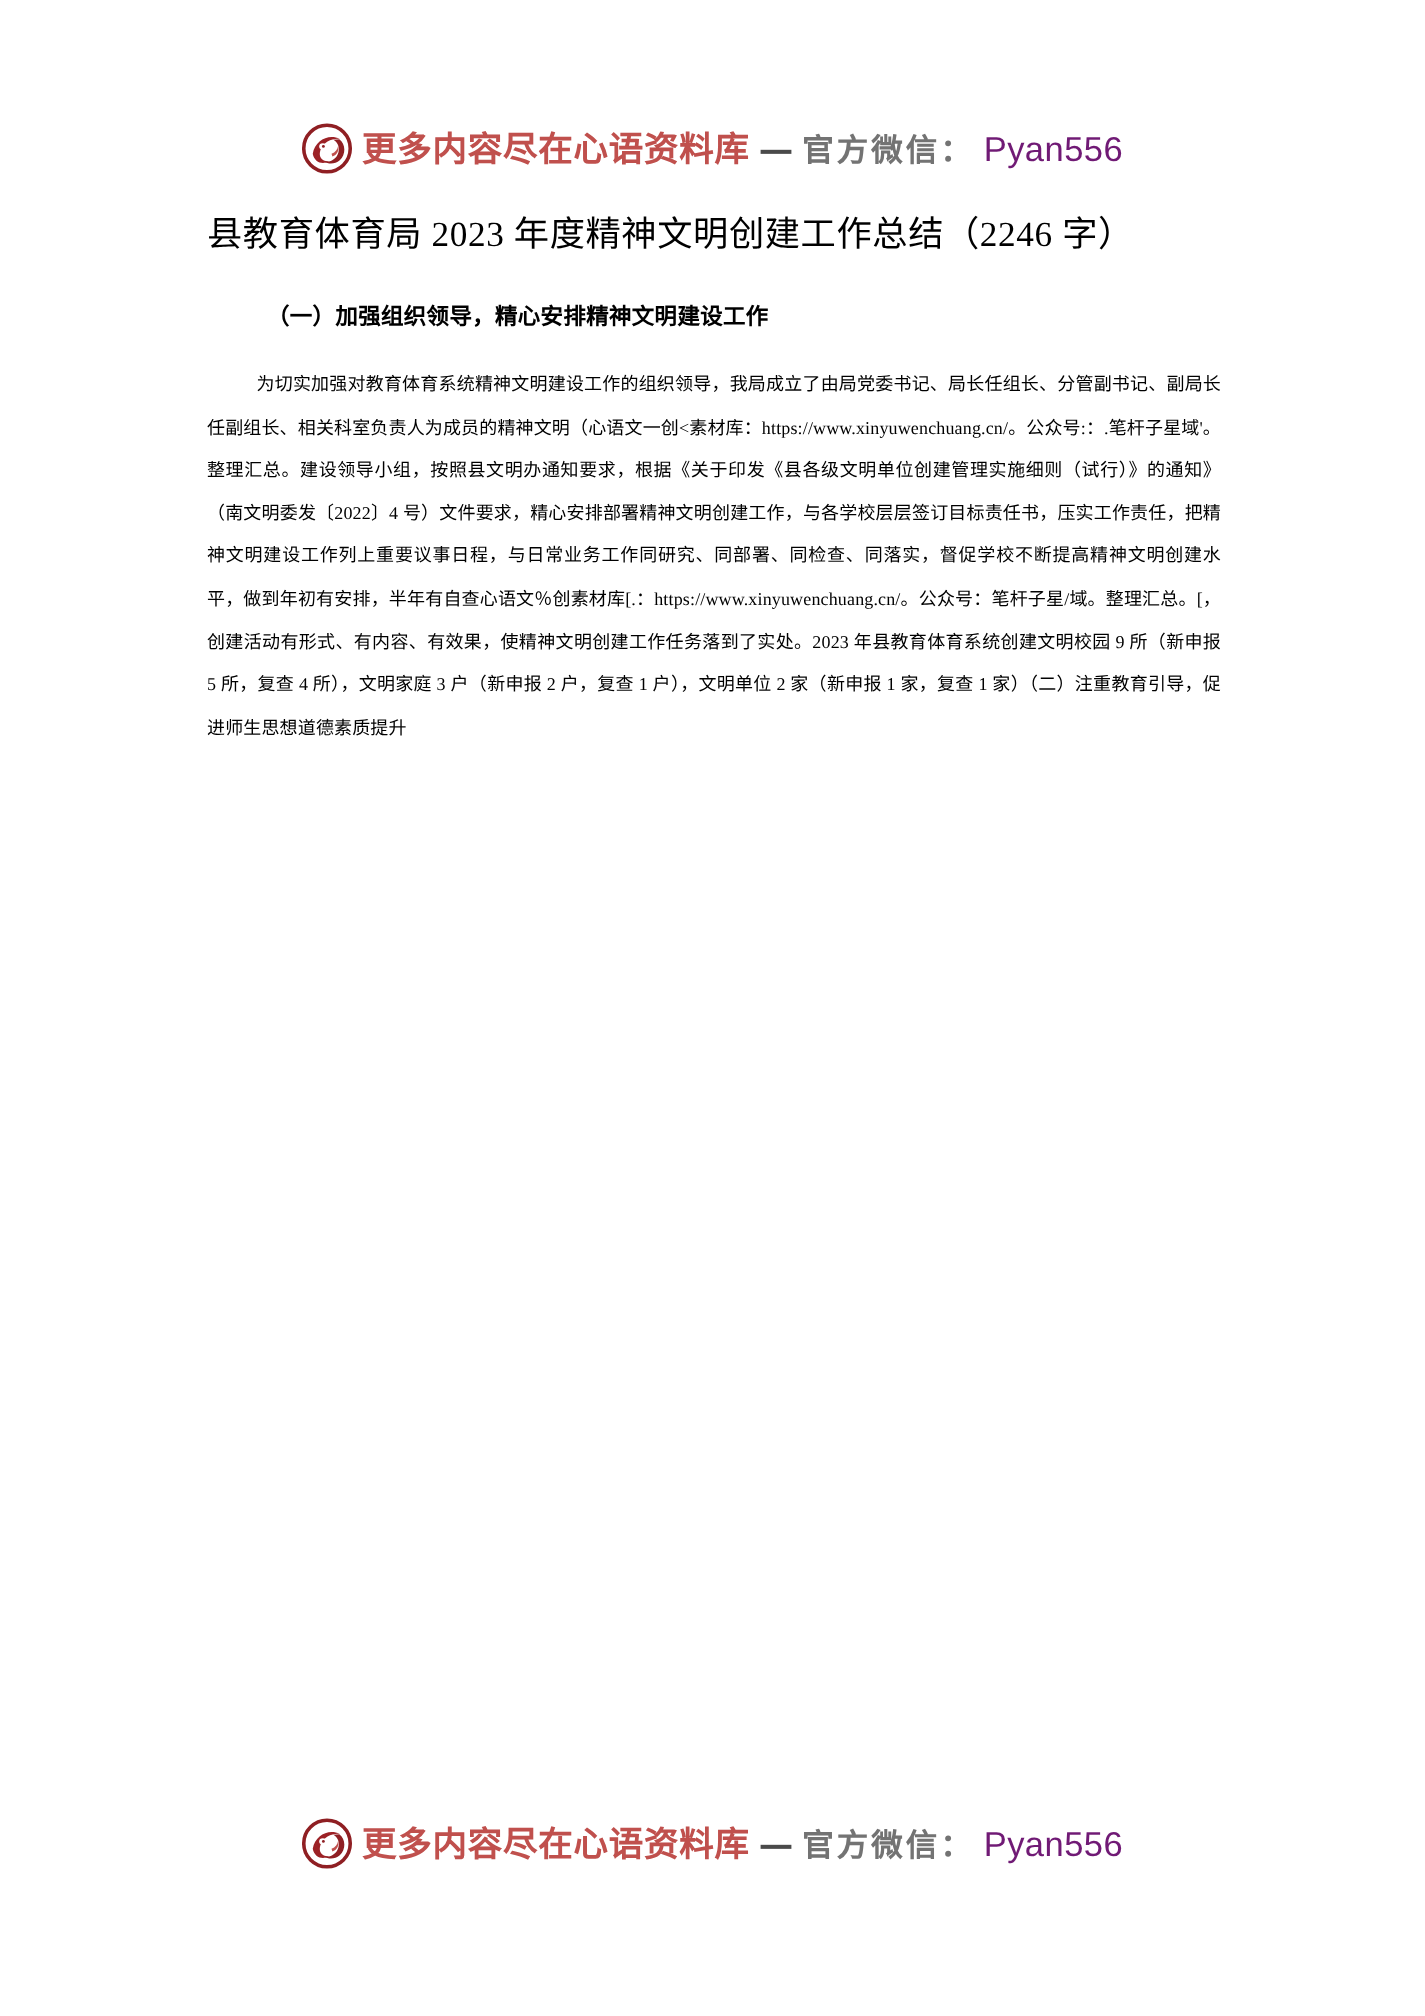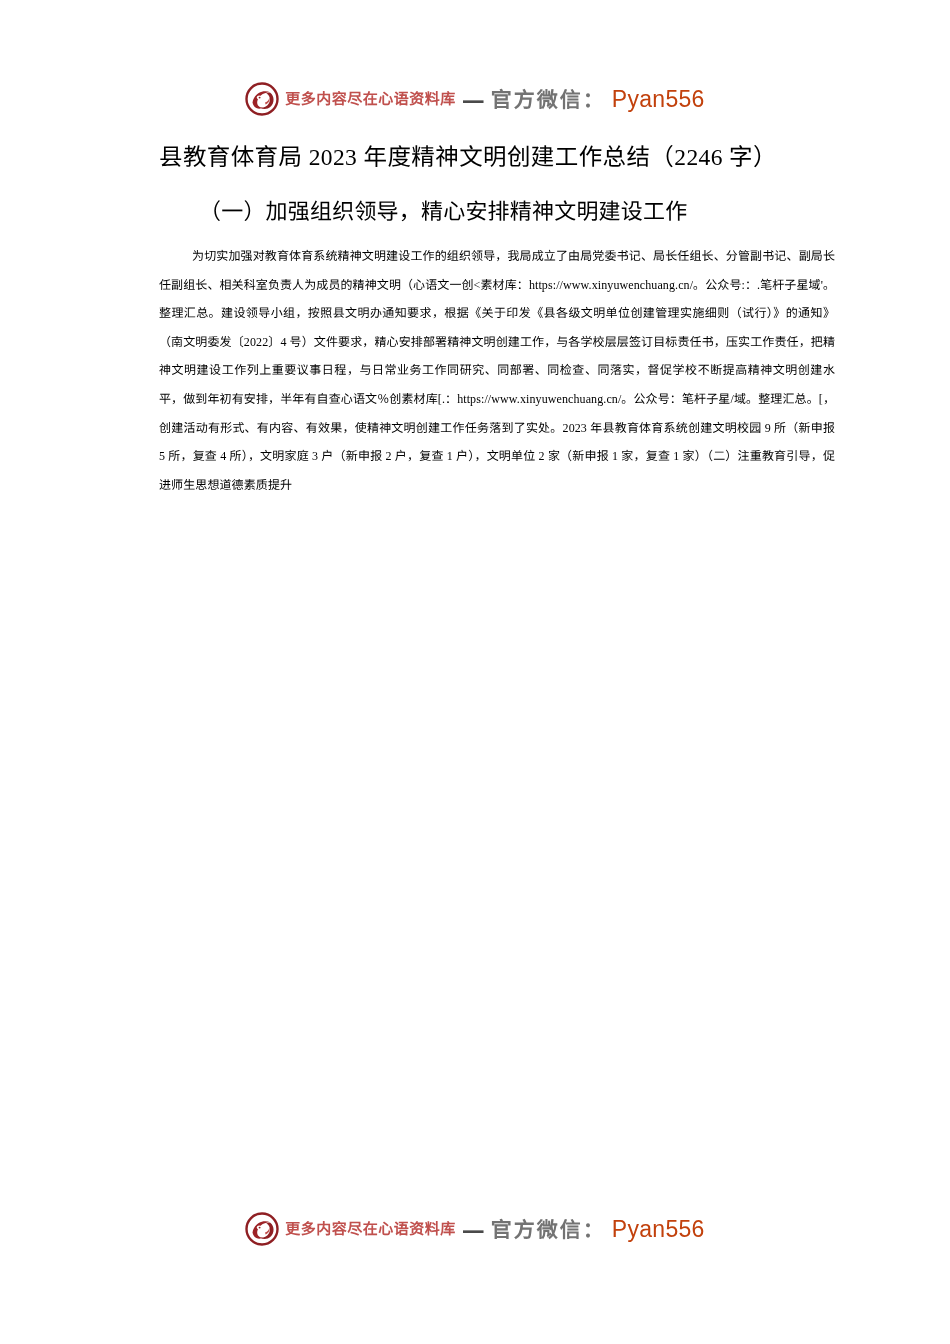--- a/index.html
+++ b/index.html
@@ -42,21 +42,21 @@
     height: 34px;
     flex: 0 0 34px;
     position: relative;
     display: inline-block;
   }
   .wm-logo svg { display: block; width: 34px; height: 34px; }
 
   .wm-text-red {
     font-family: "DejaVu Serif", "Liberation Serif", serif;
     font-weight: 700;
-    font-size: 15px;
+    font-size: 23px;
     letter-spacing: 0.5px;
     color: #c0504d;
     line-height: 1;
     text-align: center;
   }
   .wm-dash {
     font-family: "DejaVu Serif", "Liberation Serif", serif;
     font-weight: 700;
     font-size: 23px;
     color: #4a4a4a;
@@ -67,32 +67,31 @@
     font-weight: 700;
     font-size: 21px;
     letter-spacing: 2px;
     color: #737373;
     line-height: 1;
   }
   .wm-handle {
     font-family: "Liberation Sans", "DejaVu Sans", sans-serif;
     font-weight: 400;
     font-size: 23px;
-    color: #c2410c;
+    color: #701a75;
     letter-spacing: 0.3px;
     line-height: 1;
   }
 
   
   .doc {
     position: absolute;
     left: 138px;
     top: 140px;
     width: 676px;
-    margin-left: 21px;
   }
 
   .doc-title {
     font-size: 23.5px;
     line-height: 34px;
     letter-spacing: 0.4px;
     text-align: left;
     margin: 0 0 8px 0;
     white-space: nowrap;
   }
@@ -110,22 +109,22 @@
 
   .h-level1 {
     font-size: 23px;
     line-height: 45px;
     text-indent: 46px;
     margin: 0;
     letter-spacing: 0.3px;
   }
 
   .h-level2 {
-    font-size: 22px;
-    font-weight: 400;
+    font-size: 15px;
+    font-weight: 700;
     line-height: 48px;
     text-indent: 40px;
     margin: 0;
     letter-spacing: 0.2px;
   }
 
   
   .p-small {
     font-size: 12px;
     line-height: 28.6px;

